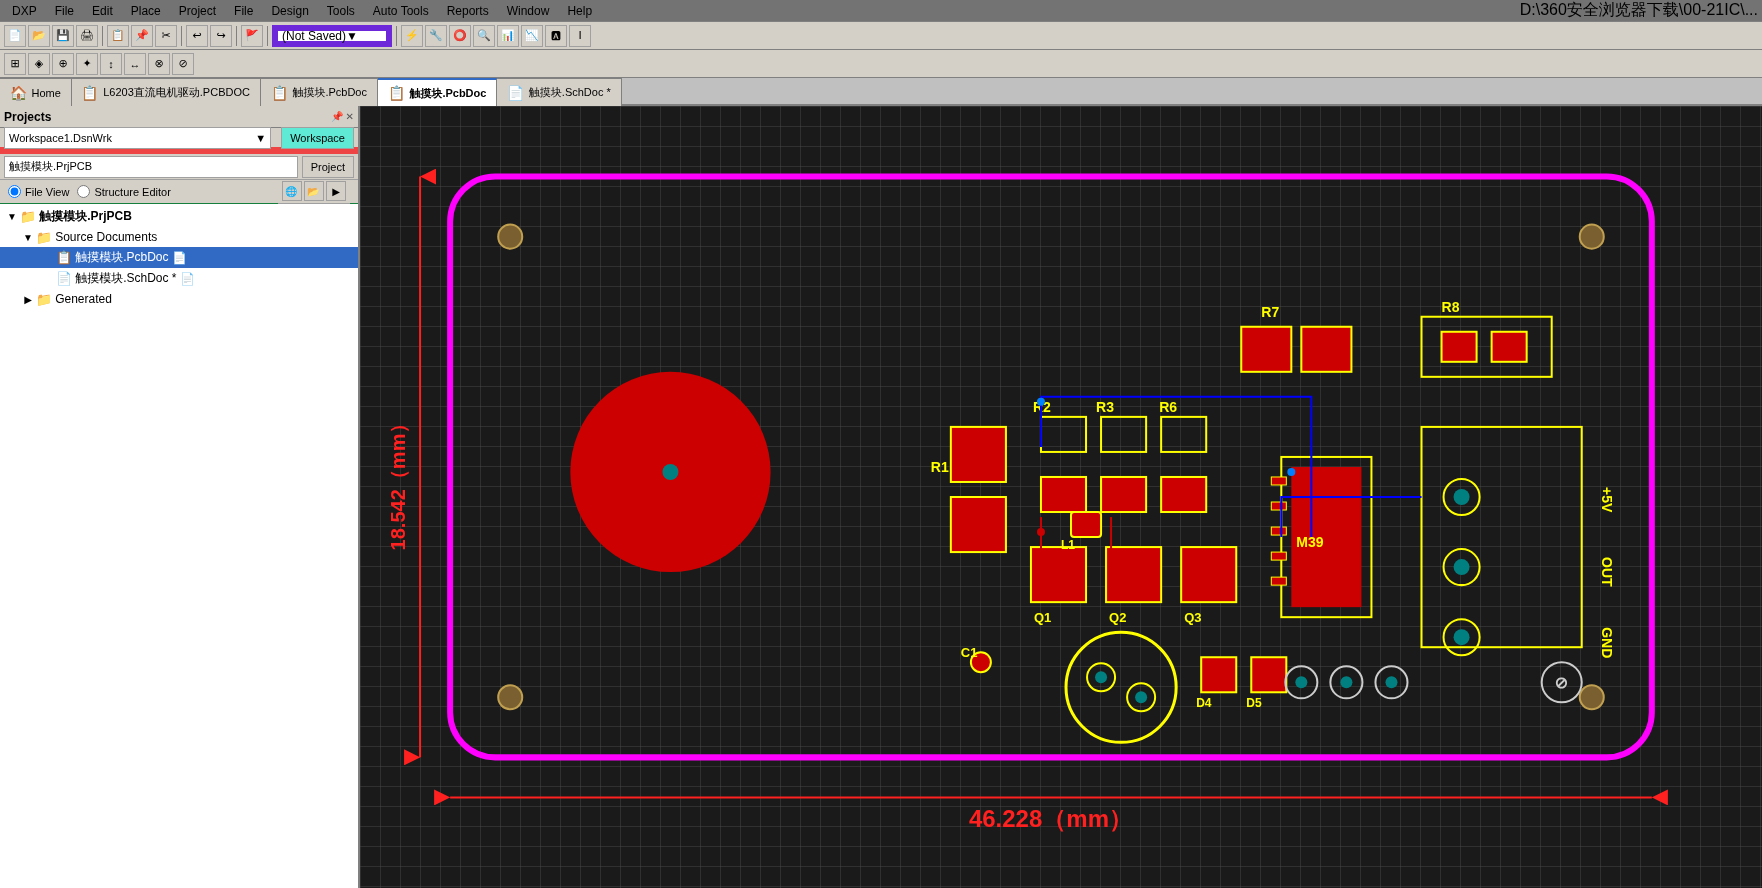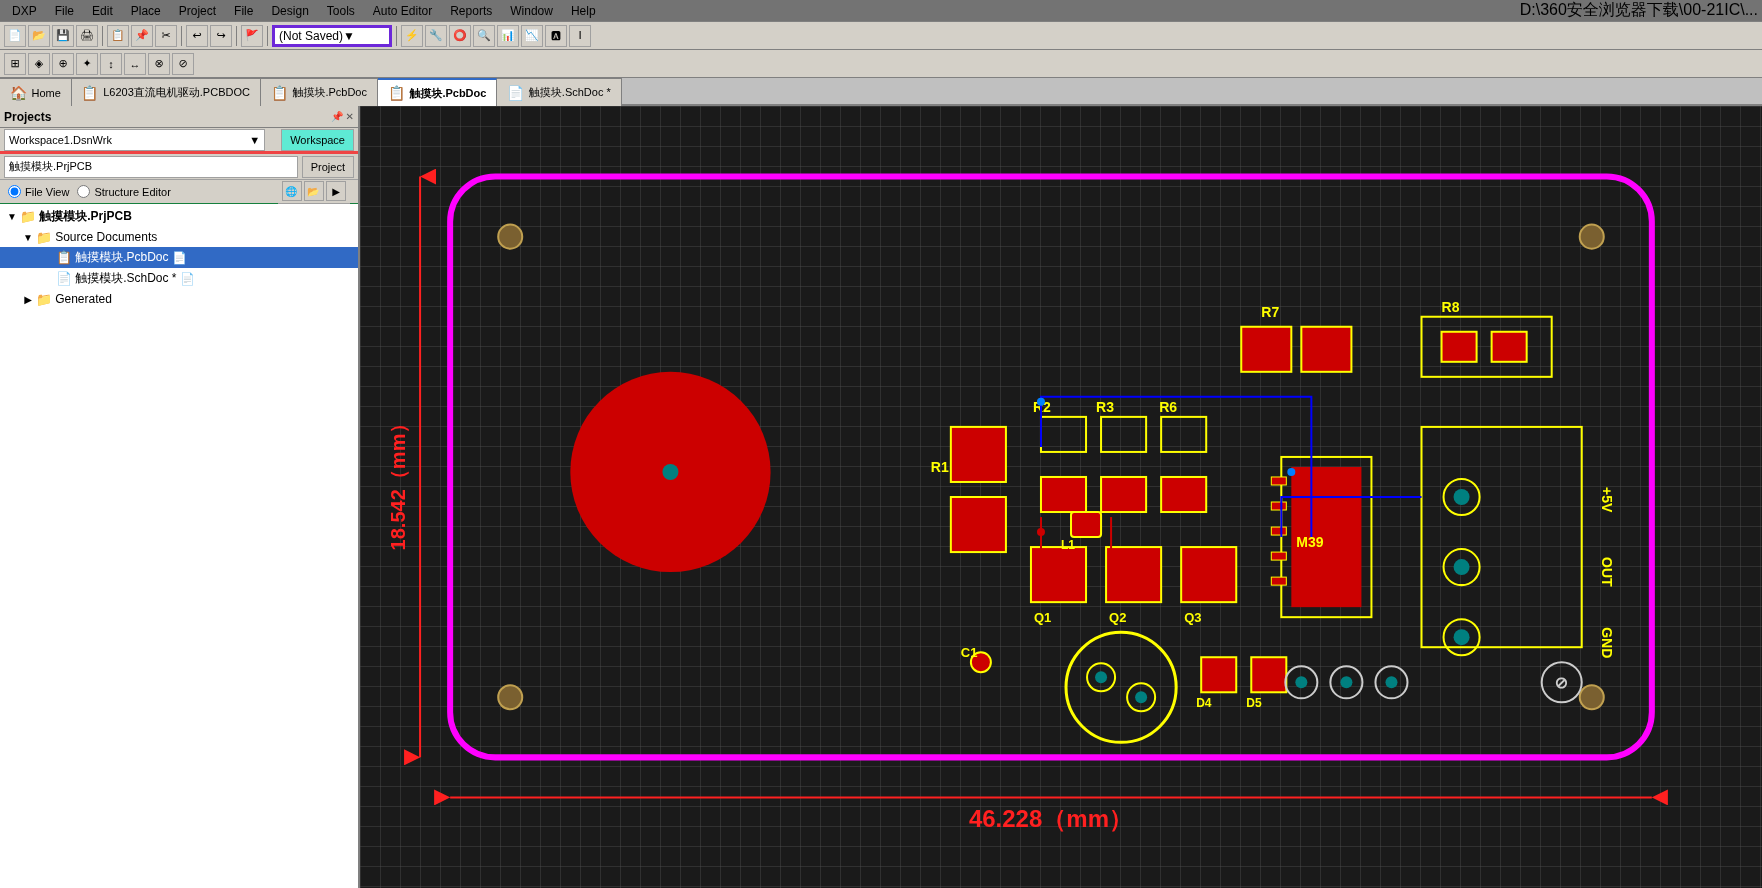--- a/index.html
+++ b/index.html
@@ -23,21 +23,21 @@
     }
     .toolbar-btn {
       width: 22px; height: 22px; background: #d4d0c8;
       border: 1px solid #a0a0a0; cursor: pointer;
       display: flex; align-items: center; justify-content: center;
       font-size: 11px;
     }
     .toolbar-separator { width: 1px; height: 20px; background: #808080; margin: 0 2px; }
     .toolbar-dropdown {
       display: flex; align-items: center; height: 22px;
-      background: white; border: 3px solid #6d28d9;
+      background: white; border: 6px solid #6d28d9;
       padding: 0 4px; font-size: 12px; cursor: pointer; min-width: 120px;
     }
 
     
     .toolbar2 {
       display: flex; align-items: center; height: 28px;
       background: #d4d0c8; border-bottom: 1px solid #808080;
       padding: 2px 4px; gap: 2px;
     }
 
@@ -75,21 +75,21 @@
       background: #d4d0c8; border-bottom: 1px solid #808080;
       padding: 2px 4px; height: 22px;
     }
     .panel-title { font-size: 12px; font-weight: bold; color: #000; }
     .panel-controls { display: flex; gap: 2px; }
     .panel-ctrl-btn { font-size: 10px; cursor: pointer; color: #555; }
 
     
     .workspace-selector {
       display: flex; align-items: center; height: 26px;
-      padding: 2px 4px; gap: 16px; border-bottom: 3px solid #ef4444;
+      padding: 2px 4px; gap: 10px; border-bottom: 7px solid #ef4444;
     }
     .ws-dropdown {
       flex: 1; height: 22px; background: white; border: 1px solid #a0a0a0;
       font-size: 11px; padding: 0 4px; display: flex; align-items: center;
       justify-content: space-between;
     }
     .ws-btn {
       height: 22px; padding: 0 8px; background: #5eead4;
       border: 1px solid #a0a0a0; font-size: 11px; cursor: pointer;
     }
@@ -159,21 +159,21 @@
 
 <div class="menubar">
   <span class="menubar-item">DXP</span>
   <span class="menubar-item">File</span>
   <span class="menubar-item">Edit</span>
   <span class="menubar-item">Place</span>
   <span class="menubar-item">Project</span>
   <span class="menubar-item">File</span>
   <span class="menubar-item">Design</span>
   <span class="menubar-item">Tools</span>
-  <span class="menubar-item">Auto Editor</span>
+  <span class="menubar-item">Auto Tools</span>
   <span class="menubar-item">Reports</span>
   <span class="menubar-item">Window</span>
   <span class="menubar-item">Help</span>
   <span style="flex:1"></span>
   <span style="font-size:16px;color:#000;">D:\360安全浏览器下载\00-21IC\...</span>
 </div>
 
 <div class="toolbar">
   <div class="toolbar-btn">📄</div>
   <div class="toolbar-btn">📂</div>

